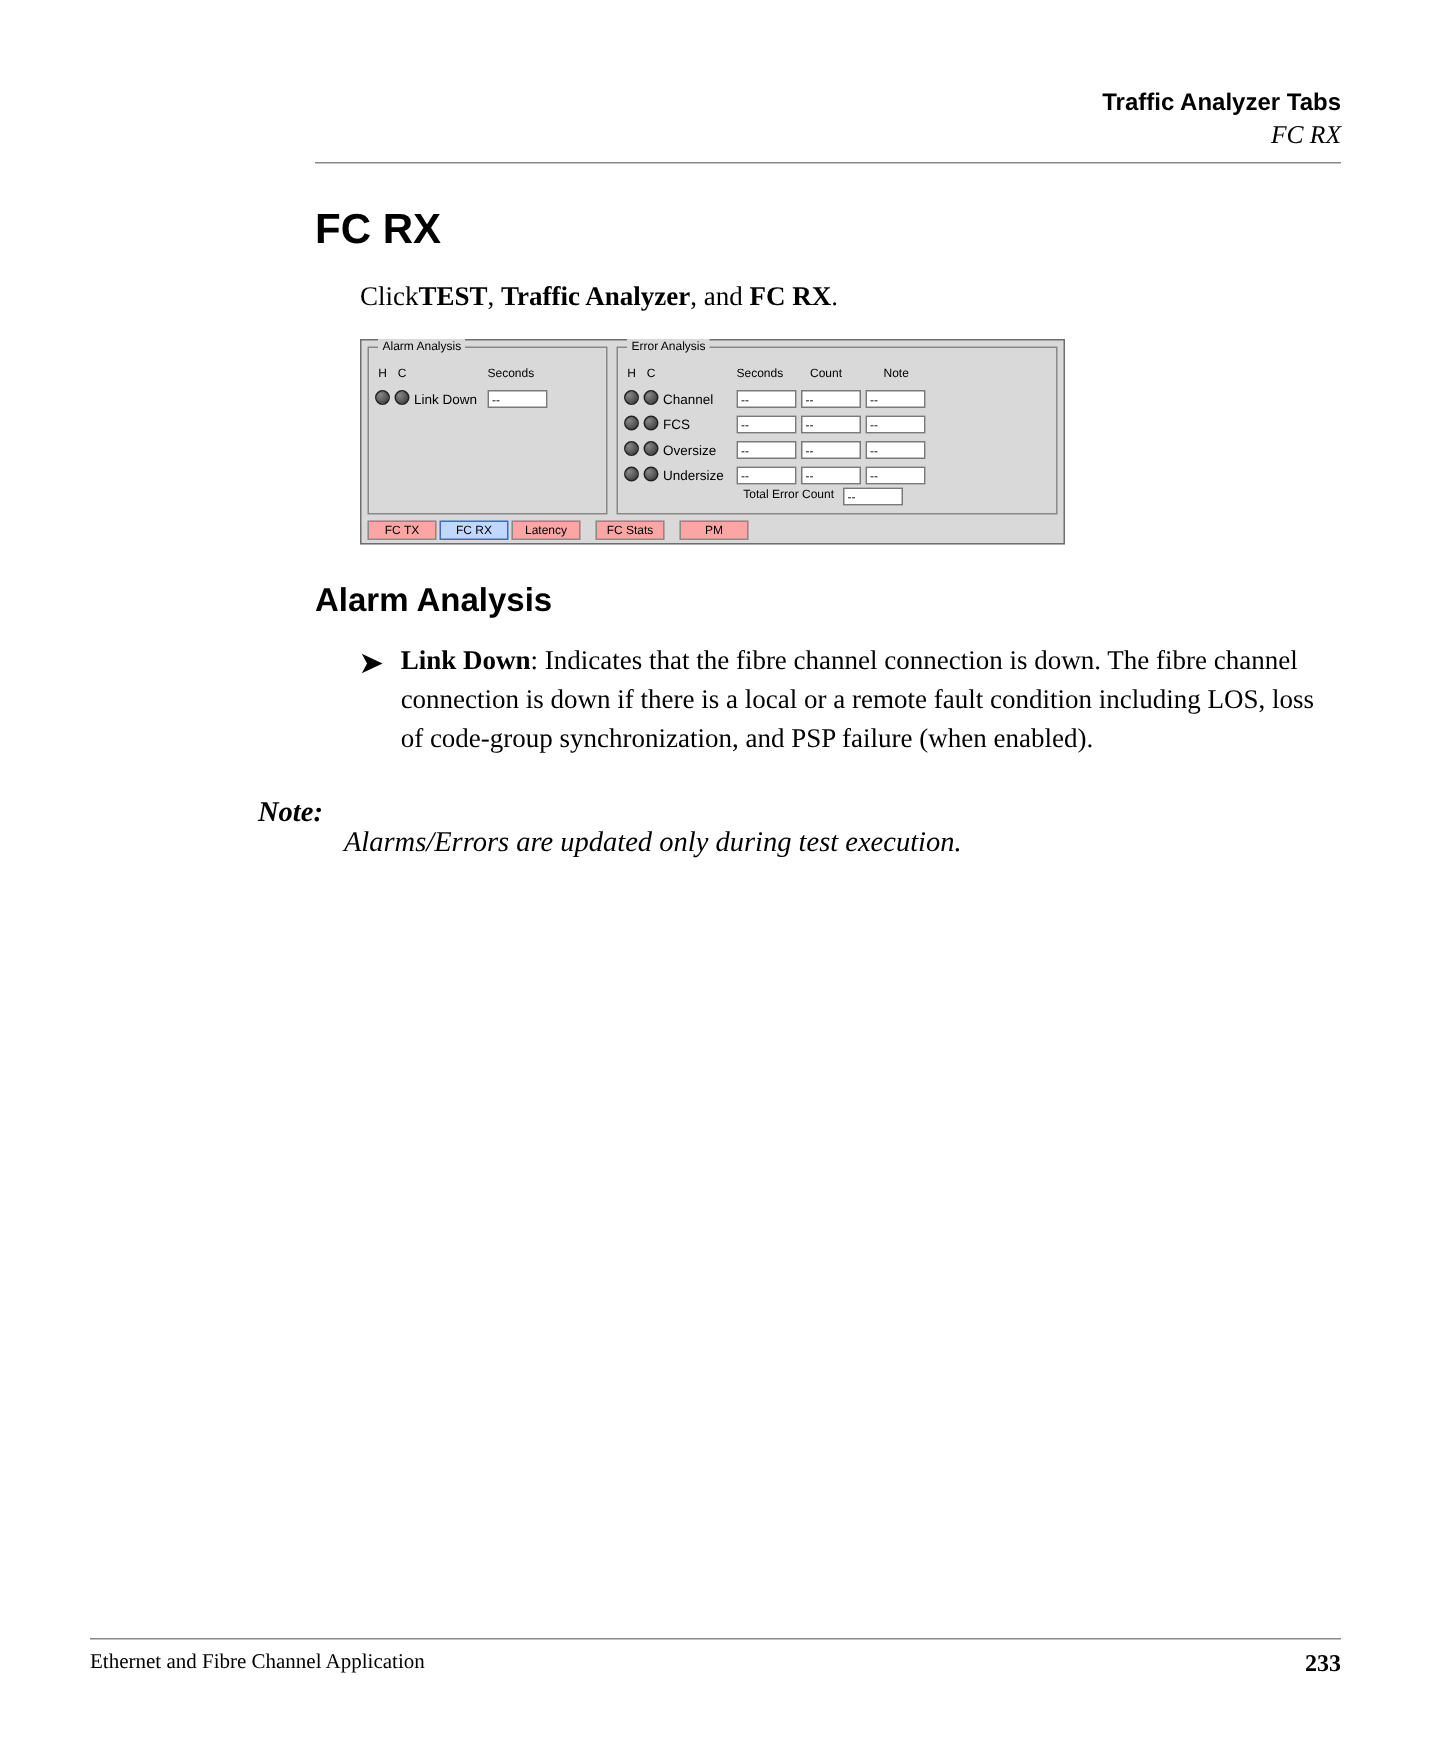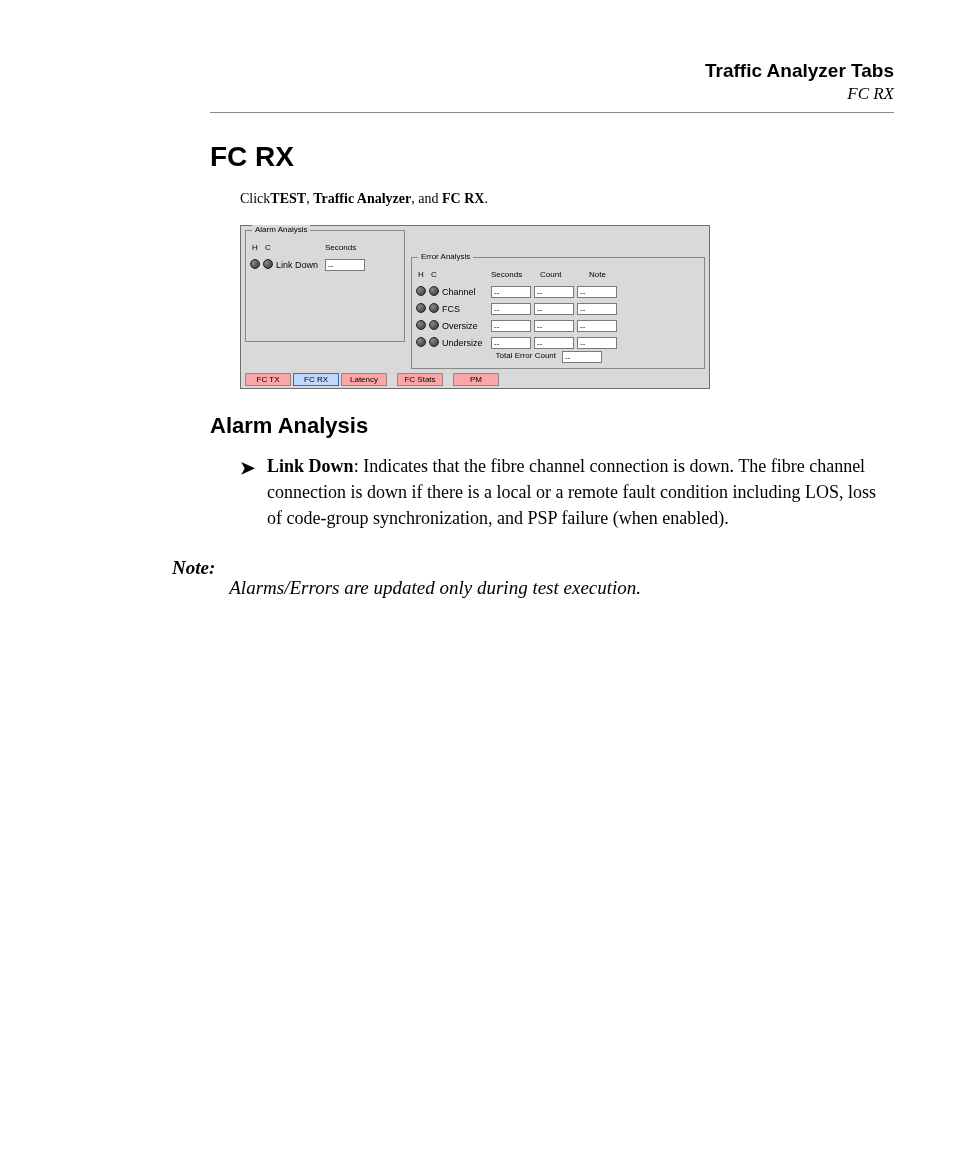--- a/index.html
+++ b/index.html
@@ -22,21 +22,21 @@
   .header {
     text-align: right;
     margin-left: 150px;
     padding-bottom: 8px;
     border-bottom: 1px solid #888;
     margin-bottom: 28px;
   }
   .header .htitle {
     font-family: Arial, Helvetica, sans-serif;
     font-weight: bold;
-    font-size: 19px;
+    font-size: 16px;
   }
   .header .hsub {
     font-family: Georgia, serif;
     font-style: italic;
     font-size: 17px;
     margin-top: 2px;
   }
   .content {
     margin-left: 150px;
   }
@@ -46,21 +46,21 @@
     font-size: 28px;
     margin: 0 0 18px 0;
   }
   h2.subsection {
     font-family: Arial, Helvetica, sans-serif;
     font-weight: bold;
     font-size: 22px;
     margin: 24px 0 14px 0;
   }
   .intro {
-    font-size: 14px;
+    font-size: 18px;
     margin: 0 0 18px 30px;
   }
   .intro .b { font-weight: bold; }
   .bullet-block {
     margin-left: 30px;
     font-size: 18px;
     line-height: 1.45;
     display: flex;
   }
   .bullet-block .arrow {
@@ -117,21 +117,21 @@
     display: flex;
     gap: 6px;
   }
   .group {
     border: 1px solid #888;
     position: relative;
     padding: 8px 4px 6px 4px;
     box-sizing: border-box;
   }
   .group.alarm { flex: 0 0 160px; height: 112px; }
-  .group.error { flex: 1 1 auto; height: 112px; margin-top: 27px; }
+  .group.error { flex: 1 1 auto; height: 112px; }
   .group .legend {
     position: absolute;
     top: -6px;
     left: 6px;
     background: #d9d9d9;
     padding: 0 3px;
     font-size: 8px;
   }
   .row {
     display: flex;
@@ -302,14 +302,18 @@
       </div>
     </div>
 
   </div>
 
   <div class="note-row">
     <div class="label">Note:</div>
     <div class="ntext">Alarms/Errors are updated only during test execution.</div>
   </div>
 
+  <div class="footer">
+    <div>Ethernet and Fibre Channel Application</div>
+    <div class="pn">233</div>
+  </div>
 
 </div>
 
 </body></html>

